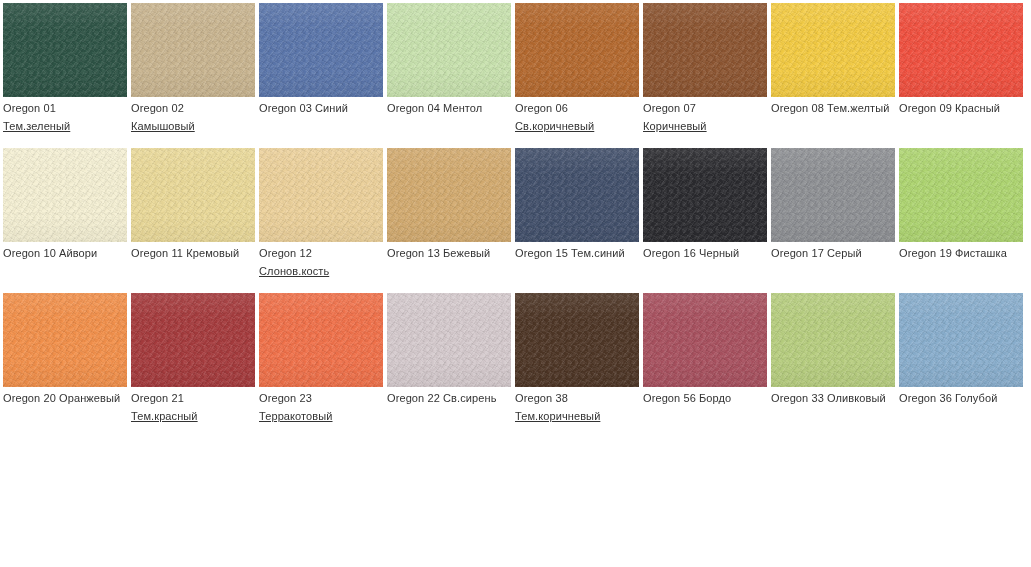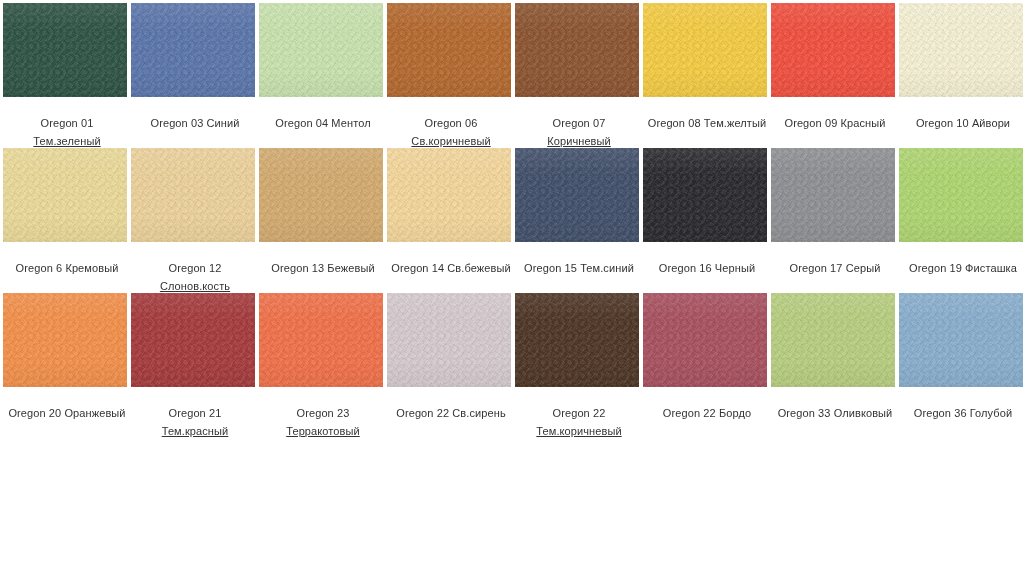--- a/index.html
+++ b/index.html
@@ -73,41 +73,45 @@
     content: "";
     position: absolute;
     inset: 0;
     background:
       linear-gradient(180deg, rgba(255,255,255,0.07) 0%, rgba(255,255,255,0.0) 28%,
                       rgba(0,0,0,0.0) 72%, rgba(0,0,0,0.035) 100%);
     pointer-events: none;
   }
 
   .swatch-label {
-    margin-top: 17px;
+    margin-top: 2px;
     width: 128px;
-    text-align: center;
+    text-align: left;
     font-size: 11px;
     line-height: 18px;
     color: #333333;
     letter-spacing: 0.1px;
     white-space: nowrap;
   }
   .swatch-label .line2 {
     display: block;
     text-decoration: underline;
   }
 </style>
 </head>
 <body>
 
 <div id="swatch-grid">
     <div class="swatch-cell">
       <div class="swatch-chip" title="Тем.зеленый" style="background-color: rgb(46, 84, 70);"></div>
       <div class="swatch-label"><span class="line1">Oregon 01</span><span class="line2">Тем.зеленый</span></div>
+    </div>
+    <div class="swatch-cell">
+      <div class="swatch-chip" title="Камышовый" style="background-color: rgb(201, 181, 144);"></div>
+      <div class="swatch-label"><span class="line1">Oregon 02</span><span class="line2">Камышовый</span></div>
     </div>
     <div class="swatch-cell">
       <div class="swatch-chip" title="Синий" style="background-color: rgb(91, 118, 171);"></div>
       <div class="swatch-label"><span class="line1">Oregon 03 Синий</span></div>
     </div>
     <div class="swatch-cell">
       <div class="swatch-chip" title="Ментол" style="background-color: rgb(200, 226, 174);"></div>
       <div class="swatch-label"><span class="line1">Oregon 04 Ментол</span></div>
     </div>
     <div class="swatch-cell">
@@ -125,33 +129,29 @@
     <div class="swatch-cell">
       <div class="swatch-chip" title="Красный" style="background-color: rgb(240, 80, 63);"></div>
       <div class="swatch-label"><span class="line1">Oregon 09 Красный</span></div>
     </div>
     <div class="swatch-cell">
       <div class="swatch-chip" title="Айвори" style="background-color: rgb(244, 239, 211);"></div>
       <div class="swatch-label"><span class="line1">Oregon 10 Айвори</span></div>
     </div>
     <div class="swatch-cell">
       <div class="swatch-chip" title="Кремовый" style="background-color: rgb(234, 217, 153);"></div>
-      <div class="swatch-label"><span class="line1">Oregon 6 Кремовый</span></div>
+      <div class="swatch-label"><span class="line1">Oregon 11 Кремовый</span></div>
     </div>
     <div class="swatch-cell">
       <div class="swatch-chip" title="Слонов.кость" style="background-color: rgb(236, 209, 155);"></div>
       <div class="swatch-label"><span class="line1">Oregon 12</span><span class="line2">Слонов.кость</span></div>
     </div>
     <div class="swatch-cell">
       <div class="swatch-chip" title="Бежевый" style="background-color: rgb(211, 171, 112);"></div>
       <div class="swatch-label"><span class="line1">Oregon 13 Бежевый</span></div>
-    </div>
-    <div class="swatch-cell">
-      <div class="swatch-chip" title="Св.бежевый" style="background-color: rgb(243, 214, 155);"></div>
-      <div class="swatch-label"><span class="line1">Oregon 14 Св.бежевый</span></div>
     </div>
     <div class="swatch-cell">
       <div class="swatch-chip" title="Тем.синий" style="background-color: rgb(66, 80, 107);"></div>
       <div class="swatch-label"><span class="line1">Oregon 15 Тем.синий</span></div>
     </div>
     <div class="swatch-cell">
       <div class="swatch-chip" title="Черный" style="background-color: rgb(43, 43, 47);"></div>
       <div class="swatch-label"><span class="line1">Oregon 16 Черный</span></div>
     </div>
     <div class="swatch-cell">
@@ -173,25 +173,25 @@
     <div class="swatch-cell">
       <div class="swatch-chip" title="Терракотовый" style="background-color: rgb(240, 113, 74);"></div>
       <div class="swatch-label"><span class="line1">Oregon 23</span><span class="line2">Терракотовый</span></div>
     </div>
     <div class="swatch-cell">
       <div class="swatch-chip" title="Св.сирень" style="background-color: rgb(213, 202, 205);"></div>
       <div class="swatch-label"><span class="line1">Oregon 22 Св.сирень</span></div>
     </div>
     <div class="swatch-cell">
       <div class="swatch-chip" title="Тем.коричневый" style="background-color: rgb(78, 54, 38);"></div>
-      <div class="swatch-label"><span class="line1">Oregon 22</span><span class="line2">Тем.коричневый</span></div>
+      <div class="swatch-label"><span class="line1">Oregon 38</span><span class="line2">Тем.коричневый</span></div>
     </div>
     <div class="swatch-cell">
       <div class="swatch-chip" title="Бордо" style="background-color: rgb(168, 81, 95);"></div>
-      <div class="swatch-label"><span class="line1">Oregon 22 Бордо</span></div>
+      <div class="swatch-label"><span class="line1">Oregon 56 Бордо</span></div>
     </div>
     <div class="swatch-cell">
       <div class="swatch-chip" title="Оливковый" style="background-color: rgb(183, 206, 127);"></div>
       <div class="swatch-label"><span class="line1">Oregon 33 Оливковый</span></div>
     </div>
     <div class="swatch-cell">
       <div class="swatch-chip" title="Голубой" style="background-color: rgb(137, 174, 205);"></div>
       <div class="swatch-label"><span class="line1">Oregon 36 Голубой</span></div>
     </div>
   </div>

